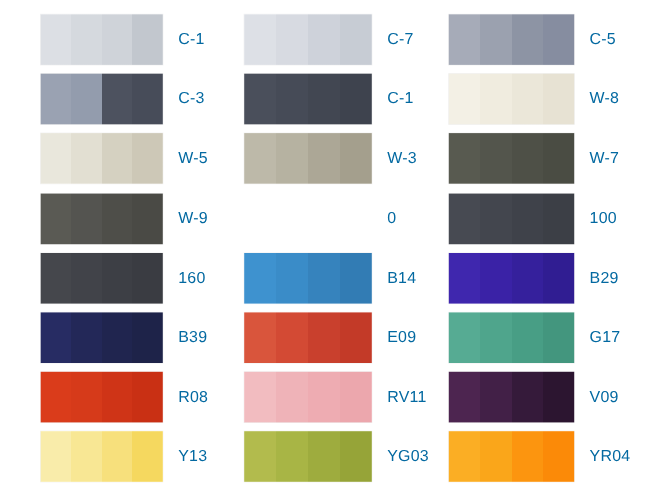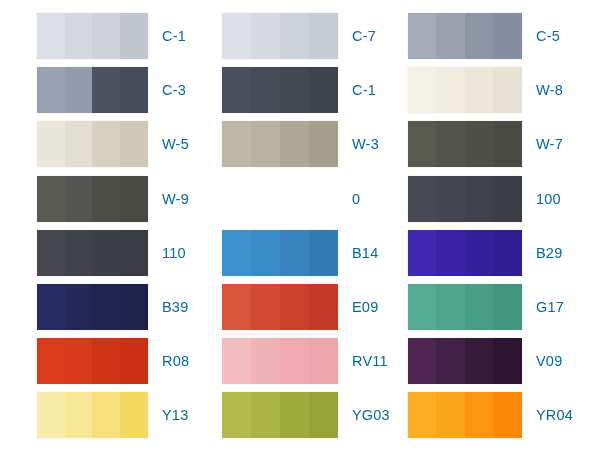--- a/index.html
+++ b/index.html
@@ -91,21 +91,21 @@
       <div class="swatch-row col-0" style="top: 121.4px;">
         <div class="swatch-chip" title="W-3" style="background: linear-gradient(90deg, rgb(233, 231, 220) 0%, rgb(233, 231, 220) 25%, rgb(226, 223, 210) 25%, rgb(226, 223, 210) 50%, rgb(213, 209, 193) 50%, rgb(213, 209, 193) 75%, rgb(205, 200, 183) 75%, rgb(205, 200, 183) 100%);"></div>
         <div class="swatch-label">W-5</div>
       </div>
       <div class="swatch-row col-0" style="top: 175.6px;">
         <div class="swatch-chip" title="W-9" style="background: linear-gradient(90deg, rgb(90, 90, 84) 0%, rgb(90, 90, 84) 25%, rgb(84, 84, 80) 25%, rgb(84, 84, 80) 50%, rgb(78, 78, 73) 50%, rgb(78, 78, 73) 75%, rgb(74, 74, 69) 75%, rgb(74, 74, 69) 100%);"></div>
         <div class="swatch-label">W-9</div>
       </div>
       <div class="swatch-row col-0" style="top: 229.8px;">
         <div class="swatch-chip" title="110" style="background: linear-gradient(90deg, rgb(69, 71, 76) 0%, rgb(69, 71, 76) 25%, rgb(65, 67, 73) 25%, rgb(65, 67, 73) 50%, rgb(61, 63, 69) 50%, rgb(61, 63, 69) 75%, rgb(58, 60, 66) 75%, rgb(58, 60, 66) 100%);"></div>
-        <div class="swatch-label">110</div>
+        <div class="swatch-label">160</div>
       </div>
       <div class="swatch-row col-0" style="top: 284px;">
         <div class="swatch-chip" title="B39" style="background: linear-gradient(90deg, rgb(39, 44, 99) 0%, rgb(39, 44, 99) 25%, rgb(35, 40, 88) 25%, rgb(35, 40, 88) 50%, rgb(32, 37, 79) 50%, rgb(32, 37, 79) 75%, rgb(30, 35, 73) 75%, rgb(30, 35, 73) 100%);"></div>
         <div class="swatch-label">B39</div>
       </div>
       <div class="swatch-row col-0" style="top: 338.2px;">
         <div class="swatch-chip" title="R08" style="background: linear-gradient(90deg, rgb(218, 60, 27) 0%, rgb(218, 60, 27) 25%, rgb(214, 58, 26) 25%, rgb(214, 58, 26) 50%, rgb(207, 52, 23) 50%, rgb(207, 52, 23) 75%, rgb(201, 48, 20) 75%, rgb(201, 48, 20) 100%);"></div>
         <div class="swatch-label">R08</div>
       </div>
       <div class="swatch-row col-0" style="top: 392.4px;">

